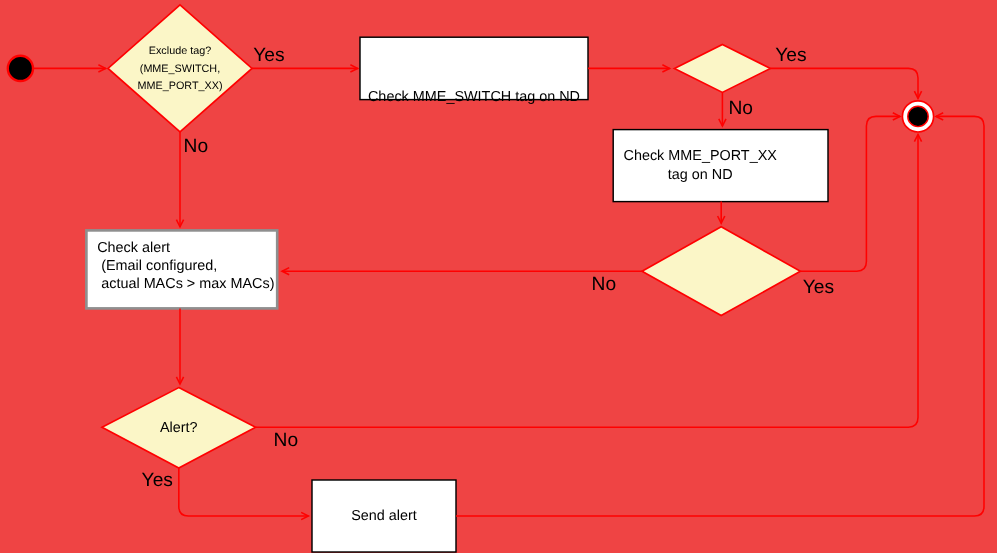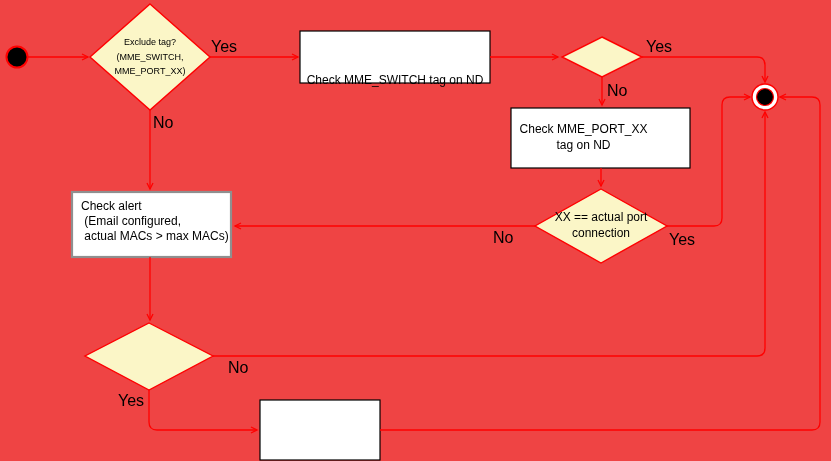--- a/index.html
+++ b/index.html
@@ -68,28 +68,28 @@
 
   <div class="node-label small-label" style="left:92px; top:33px; width:116px; height:48px;">Exclude tag?
 (MME_SWITCH,
 MME_PORT_XX)</div>
 
   <div class="node-label" style="left:300px; top:31px; width:190px; height:52px;margin-top:24px;">Check MME_SWITCH tag on ND</div>
 
 
   <div class="node-label" style="left:511px; top:108px; width:145px; height:60px;">Check MME_PORT_XX tag on ND</div>
 
-  <div class="node-label" style="left:537px; top:189px; width:128px; height:74px;">XX == actual port
-connection</div>
 
   <div class="node-label left-label" style="left:72px; top:192px; width:159px; height:65px;">Check alert
  (Email configured,
  actual MACs &gt; max MACs)</div>
 
+  <div class="node-label" style="left:97px; top:323px; width:104px; height:67px;">Alert?</div>
 
+  <div class="node-label" style="left:260px; top:400px; width:120px; height:60px;">Send alert</div>
 
   <div class="edge-label" style="left:211px; top:38px;">Yes</div>
   <div class="edge-label" style="left:153px; top:114px;">No</div>
   <div class="edge-label" style="left:646px; top:38px;">Yes</div>
   <div class="edge-label" style="left:607px; top:82px;">No</div>
   <div class="edge-label" style="left:493px; top:229px;">No</div>
   <div class="edge-label" style="left:669px; top:231px;">Yes</div>
   <div class="edge-label" style="left:228px; top:359px;">No</div>
   <div class="edge-label" style="left:118px; top:392px;">Yes</div>
 

